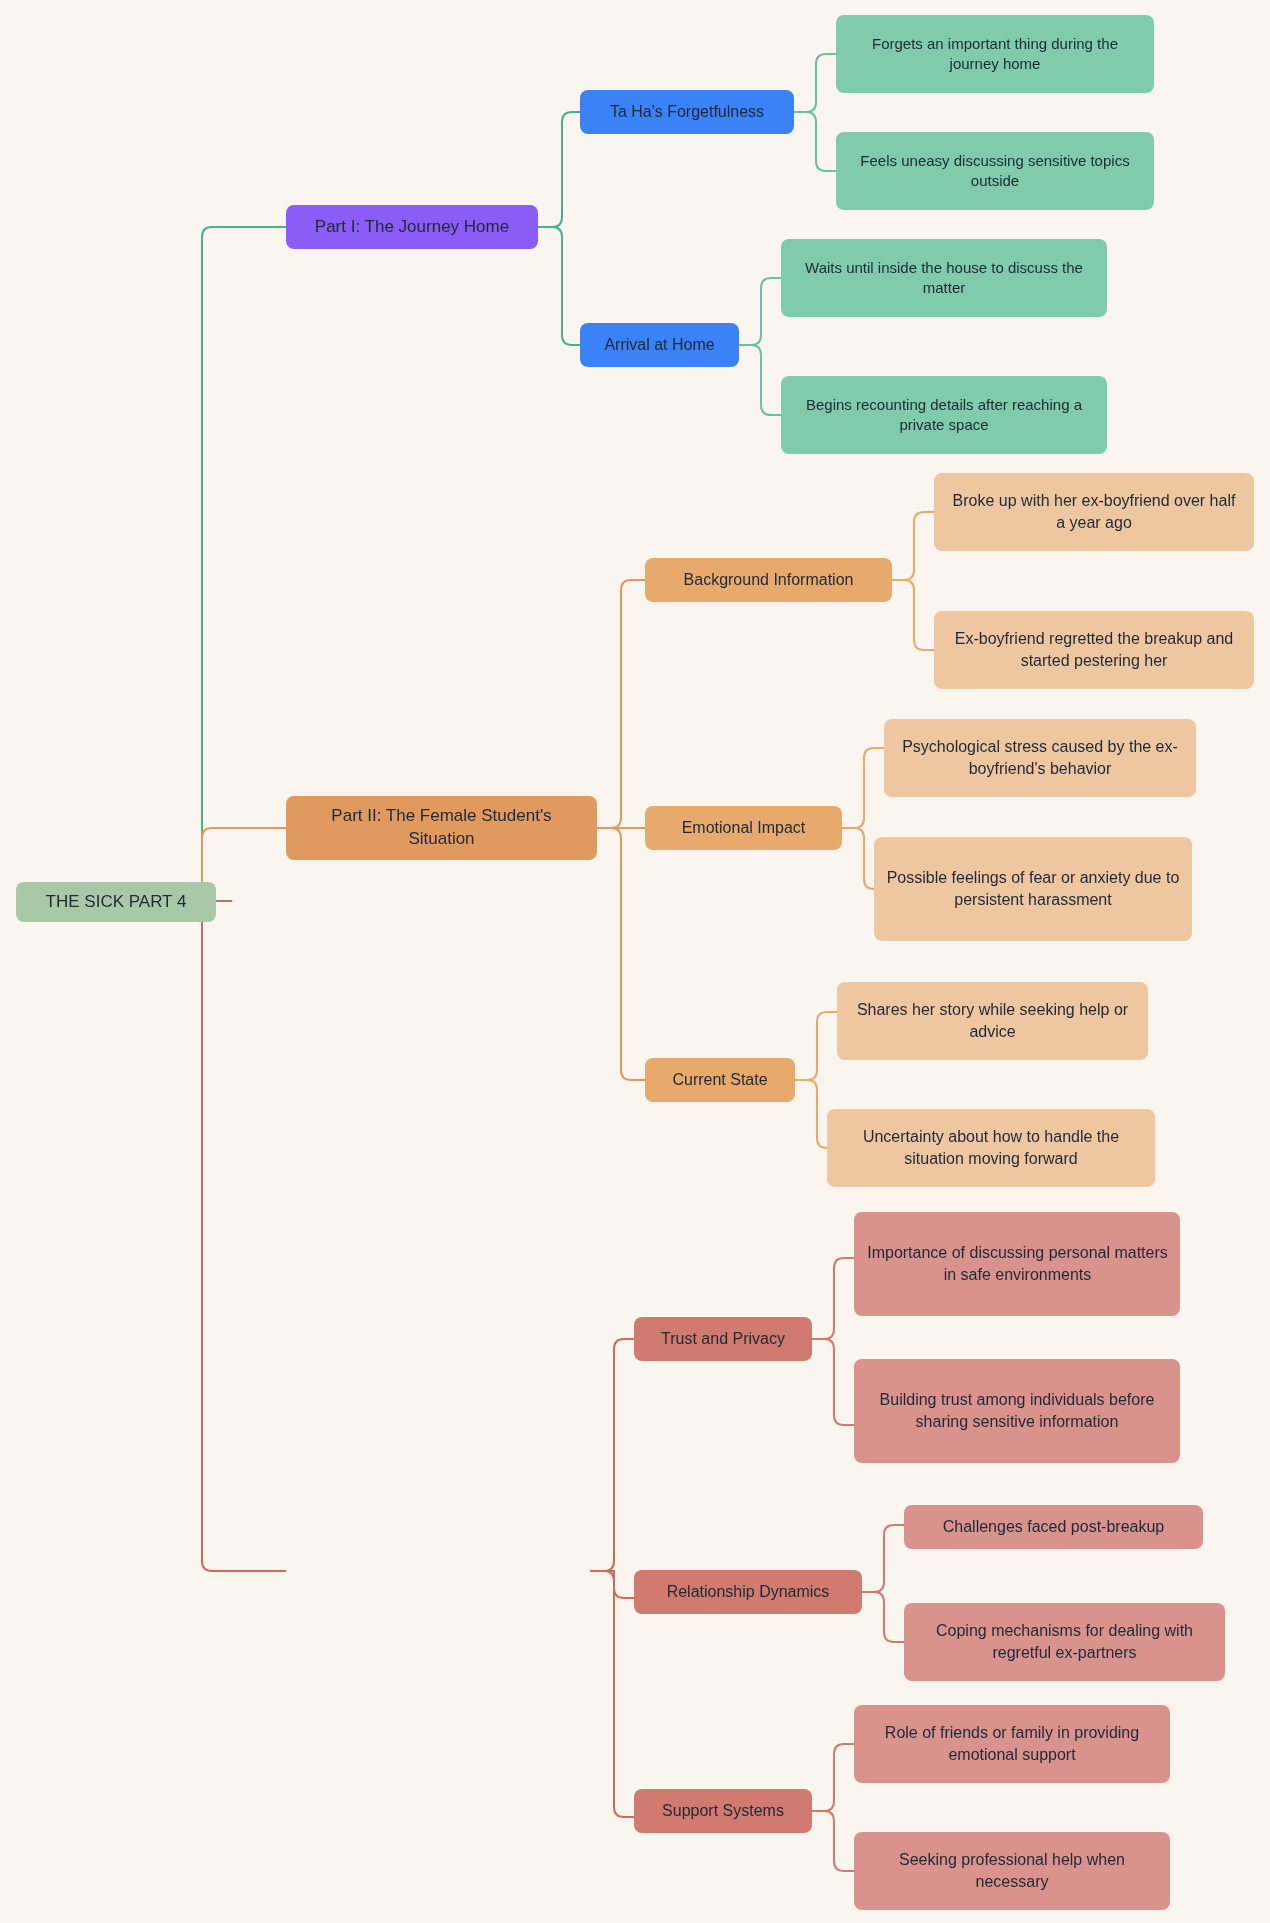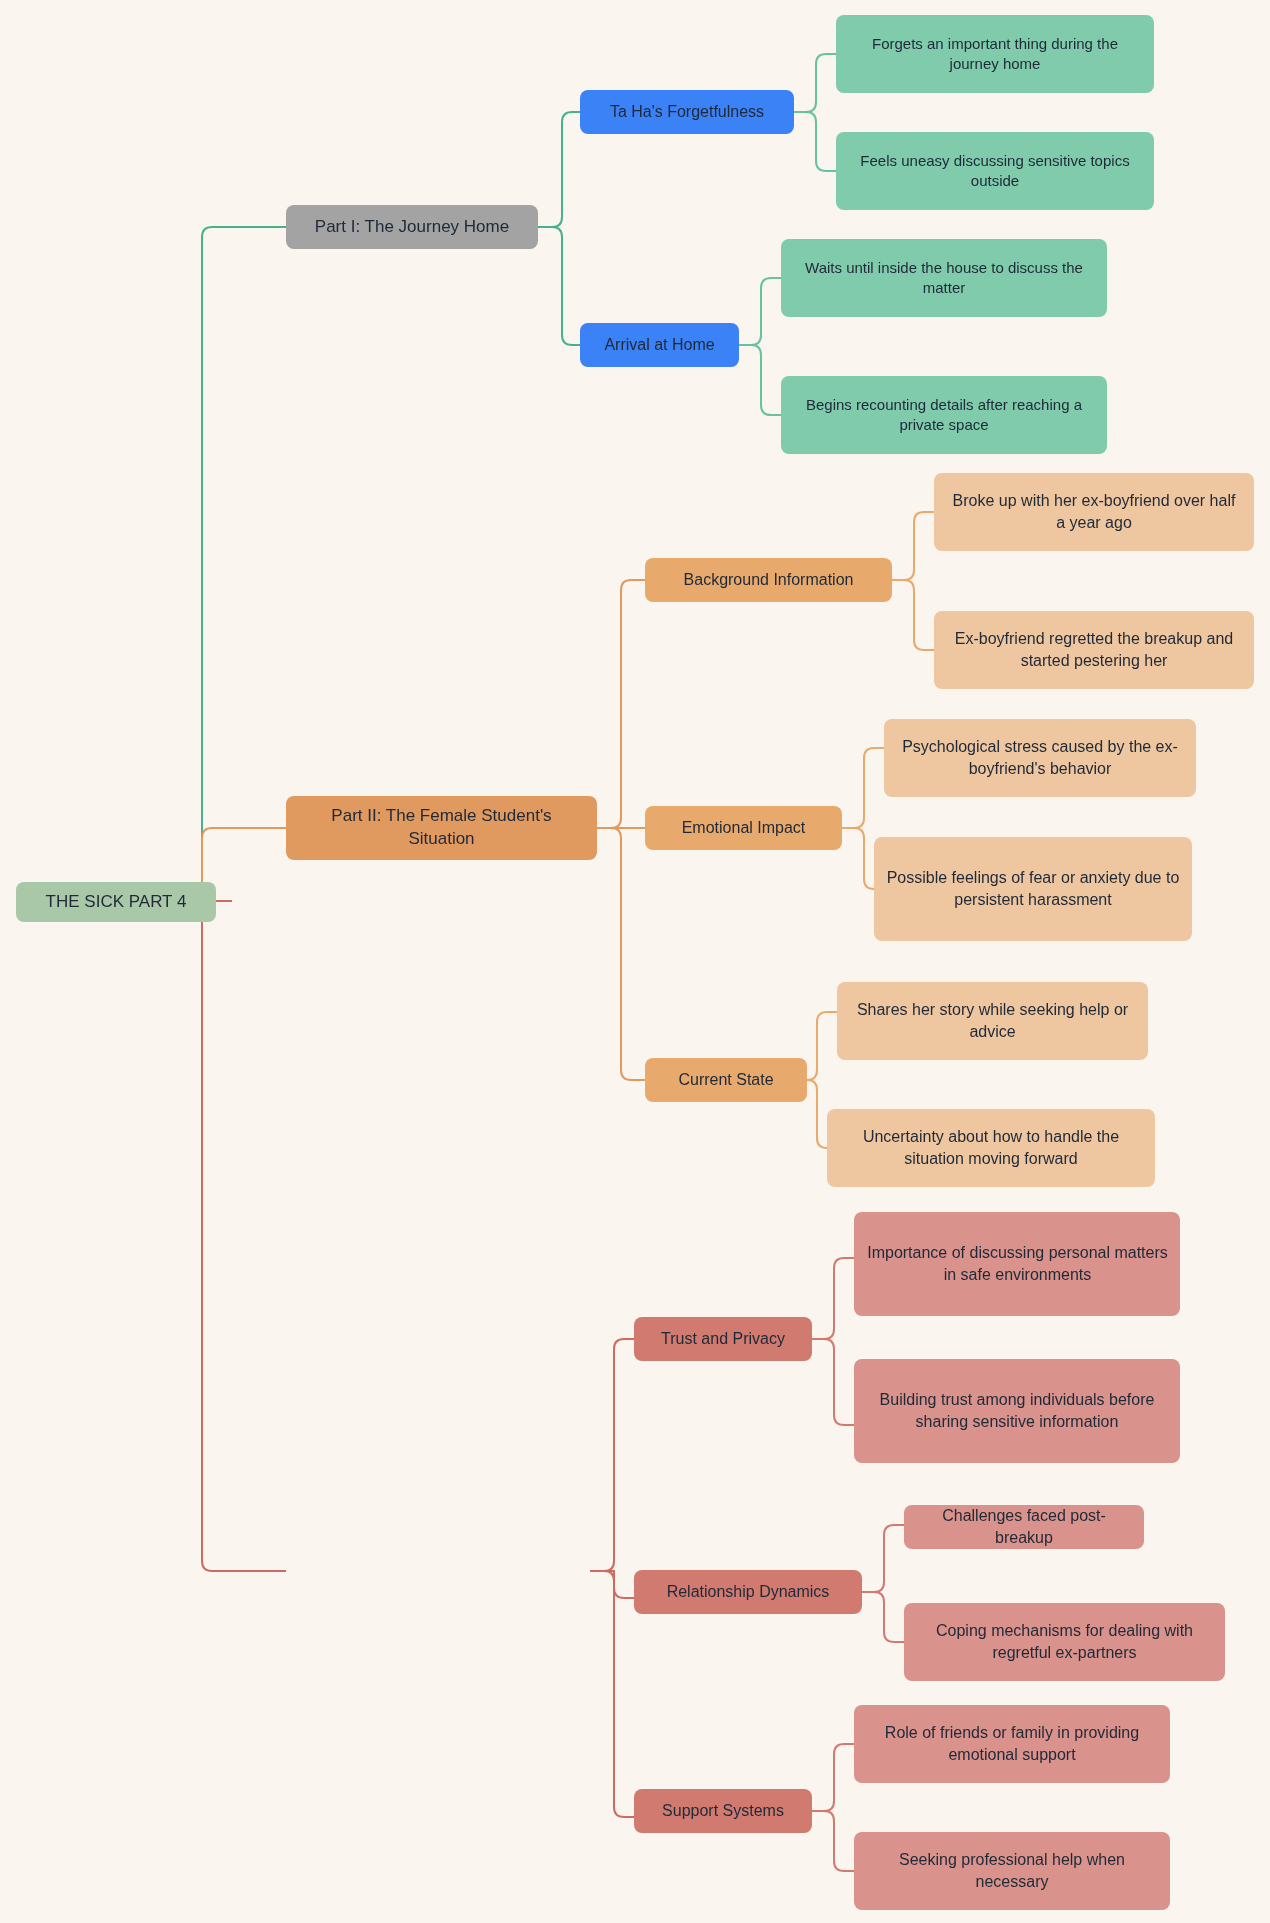--- a/index.html
+++ b/index.html
@@ -36,21 +36,21 @@
     justify-content: center;
     text-align: center;
     line-height: 1.35;
     padding: 8px 12px;
     color: #1f2937;
   }
   .node.root {
     background: #a8c8a8;
     font-size: 17px;
   }
-  .node.branch-green { background: #a3a3a3; font-size: 17px; }
+  .node.branch-green { background: #8b5cf6; font-size: 17px; }
   .node.branch-orange { background: #e09a5f; font-size: 17px; }
   .node.branch-red { background: #cf6a60; font-size: 17px; }
 
   .node.sub-green { background: #3b82f6; font-size: 16px; }
   .node.sub-orange { background: #e8a96c; font-size: 16px; }
   .node.sub-red { background: #d07a70; font-size: 16px; }
 
   .node.leaf-green { background: #7fcbab; font-size: 15px; }
   .node.leaf-orange { background: #eec6a0; font-size: 16px; }
   .node.leaf-red { background: #d9928c; font-size: 16px; }
@@ -149,21 +149,21 @@
   <div class="node sub-orange" style="left:645px; top:806px; width:197px; height:44px;">
     <span>Emotional Impact</span>
   </div>
   <div class="node leaf-orange" style="left:884px; top:719px; width:312px; height:78px;">
     <span>Psychological stress caused by the ex-boyfriend's behavior</span>
   </div>
   <div class="node leaf-orange" style="left:874px; top:837px; width:318px; height:104px;">
     <span>Possible feelings of fear or anxiety due to persistent harassment</span>
   </div>
 
-  <div class="node sub-orange" style="left:645px; top:1058px; width:162px; height:44px;">
+  <div class="node sub-orange" style="left:645px; top:1058px; width:150px; height:44px;">
     <span>Current State</span>
   </div>
   <div class="node leaf-orange" style="left:837px; top:973px; width:311px; height:78px;margin-top:9px;">
     <span>Shares her story while seeking help or advice</span>
   </div>
   <div class="node leaf-orange" style="left:827px; top:1109px; width:328px; height:78px;">
     <span>Uncertainty about how to handle the situation moving forward</span>
   </div>
 
 
@@ -173,21 +173,21 @@
   <div class="node leaf-red" style="left:854px; top:1212px; width:326px; height:104px;padding-left:13px;">
     <span>Importance of discussing personal matters in safe environments</span>
   </div>
   <div class="node leaf-red" style="left:854px; top:1359px; width:326px; height:104px;">
     <span>Building trust among individuals before sharing sensitive information</span>
   </div>
 
   <div class="node sub-red" style="left:634px; top:1570px; width:228px; height:44px;">
     <span>Relationship Dynamics</span>
   </div>
-  <div class="node leaf-red" style="left:904px; top:1505px; width:240px; height:44px;">
+  <div class="node leaf-red" style="left:904px; top:1505px; width:299px; height:44px;">
     <span>Challenges faced post-breakup</span>
   </div>
   <div class="node leaf-red" style="left:904px; top:1603px; width:321px; height:78px;">
     <span>Coping mechanisms for dealing with regretful ex-partners</span>
   </div>
 
   <div class="node sub-red" style="left:634px; top:1789px; width:178px; height:44px;">
     <span>Support Systems</span>
   </div>
   <div class="node leaf-red" style="left:854px; top:1705px; width:316px; height:78px;">

